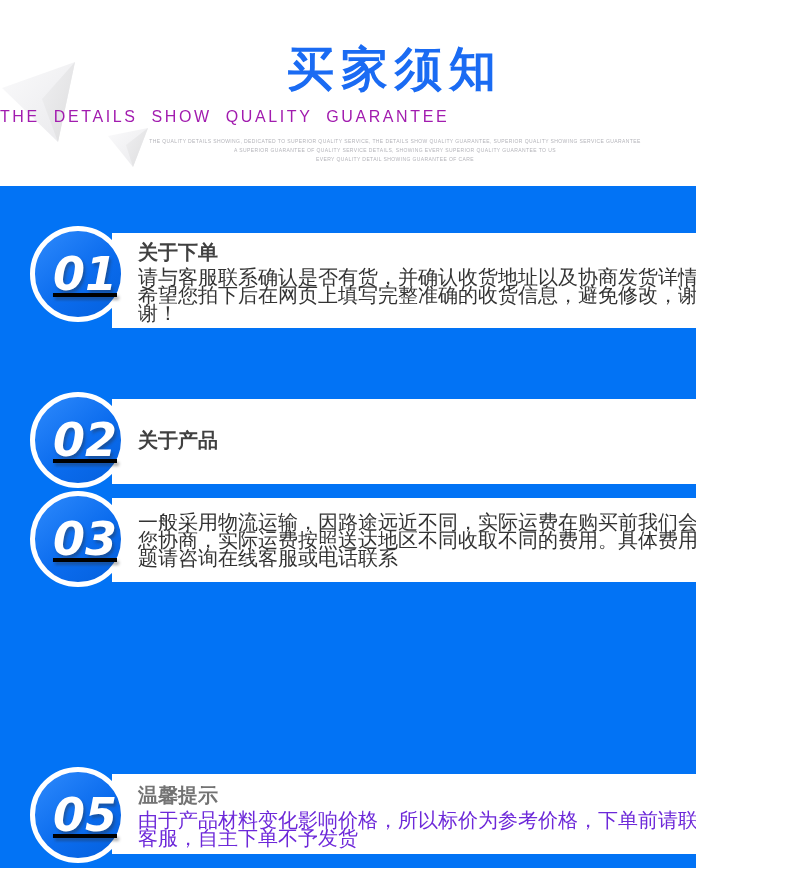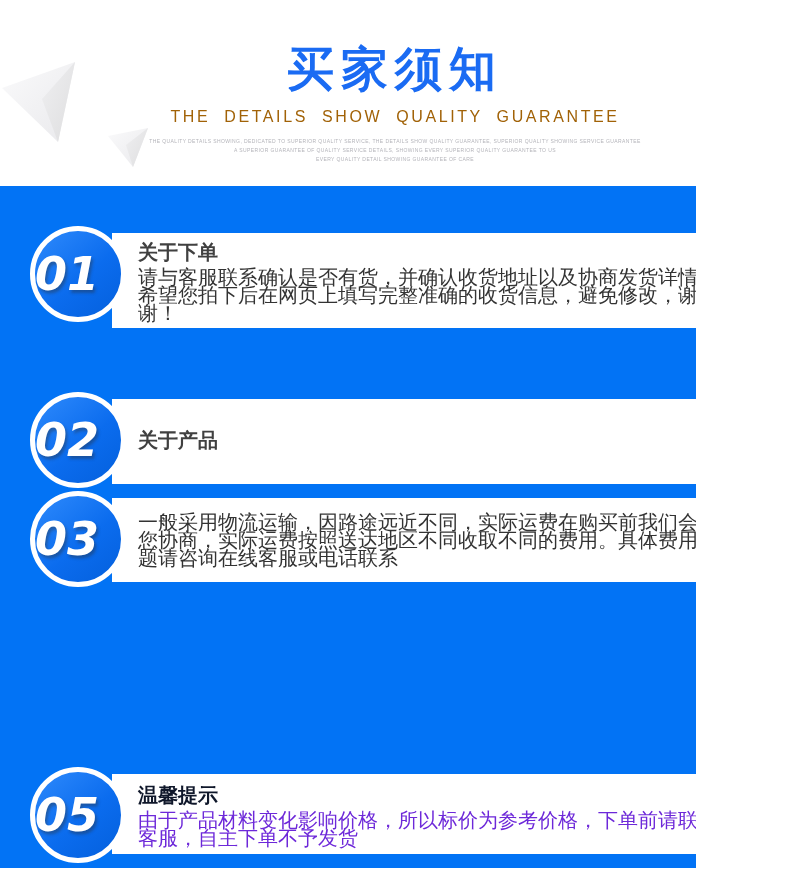--- a/index.html
+++ b/index.html
@@ -15,22 +15,22 @@
 
   
   .hero { position:absolute; top:0; left:0; width:790px; height:186px; background:#ffffff; }
   .hero-title {
     position:absolute; top:38px; left:0; width:100%;
     text-align:center; font-size:47px; font-weight:bold;
     letter-spacing:7px; color:#1a6bf3;
   }
   .hero-sub {
     position:absolute; top:108px; left:0; width:100%;
-    text-align:center; font-size:16px; font-weight:400;
-    letter-spacing:2.6px; word-spacing:7px; color:#a16207;
+    font-size:16px; font-weight:400;
+    letter-spacing:2.6px; word-spacing:7px; color:#a21caf;
   }
   .fine-print {
     position:absolute; top:137px; left:0; width:100%;
     text-align:center; color:#b4b4ba; font-size:5px;
     line-height:9px; letter-spacing:.4px;
   }
   .deco { position:absolute; top:0; left:0; pointer-events:none; }
 
   
   .stage {
@@ -43,21 +43,21 @@
     position:absolute; left:112px; width:638px;
     background:#ffffff;
     display:flex; flex-direction:column; justify-content:center;
     padding:6px 24px 6px 26px;
   }
   .card-num {
     position:absolute; left:-82px; top:-7px;
     width:96px; height:96px; border-radius:50%;
     border:5px solid #ffffff;
     background:linear-gradient(140deg,#2e8afc 0%,#0b6cee 55%,#0460dd 100%);
-    display:flex; align-items:center; justify-content:flex-start;
+    display:flex; align-items:center; justify-content:flex-end;text-decoration:underline;
   }
   .card-num span {
     font-family:"DejaVu Sans","Liberation Sans",sans-serif;
     font-size:46px; font-weight:bold; font-style:italic;
     color:#ffffff; line-height:1;
     text-shadow:2px 3px 3px rgba(45,45,45,.38);
     padding-right:4px;
   }
   .card-title {
     font-size:20px; font-weight:bold; color:#404040;
@@ -136,18 +136,18 @@
         <span>03</span>
       </div>
       <div class="card-body">一般采用物流运输，因路途远近不同，实际运费在购买前我们会与您协商，实际运费按照送达地区不同收取不同的费用。具体费用问题请咨询在线客服或电话联系</div>
     </div>
 
 
     <div class="card card-5">
       <div class="card-num">
         <span>05</span>
       </div>
-      <div class="card-title" style="color: #0f172a;">温馨提示</div>
+      <div class="card-title" style="color: #737373;">温馨提示</div>
       <div class="card-body" style="color: #6d28d9;">由于产品材料变化影响价格，所以标价为参考价格，下单前请联系客服，自主下单不予发货</div>
     </div>
 
   </div>
 </div>
 
 </body></html>

